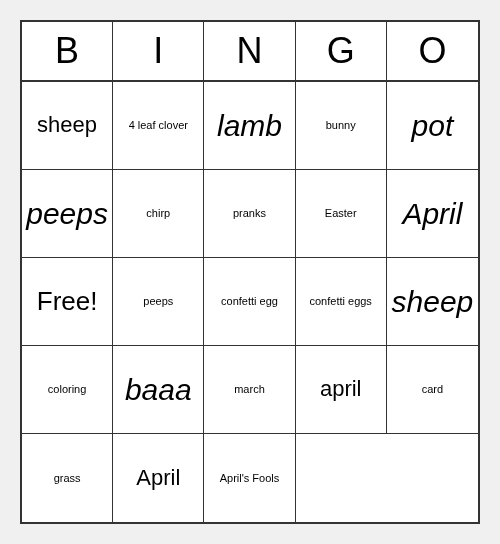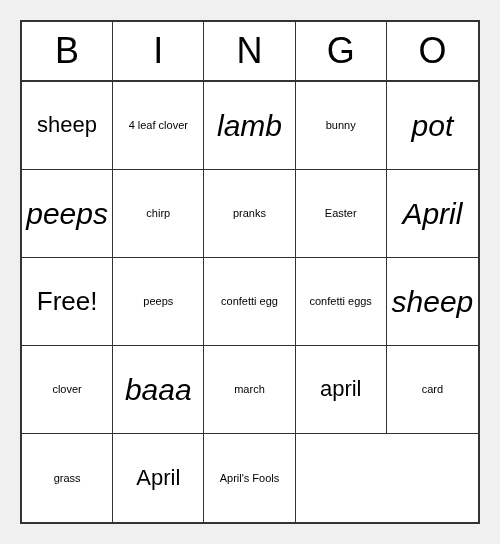--- a/index.html
+++ b/index.html
@@ -135,21 +135,21 @@
       <div class="bingo-cell">
         <span>confetti egg</span>
       </div>
       <div class="bingo-cell">
         <span>confetti eggs</span>
       </div>
       <div class="bingo-cell xlarge">
         <span>sheep</span>
       </div>
       <div class="bingo-cell">
-        <span>clover</span>
+        <span>coloring</span>
       </div>
       <div class="bingo-cell xlarge">
         <span>baaa</span>
       </div>
       <div class="bingo-cell">
         <span>march</span>
       </div>
       <div class="bingo-cell medium-large">
         <span>april</span>
       </div>

